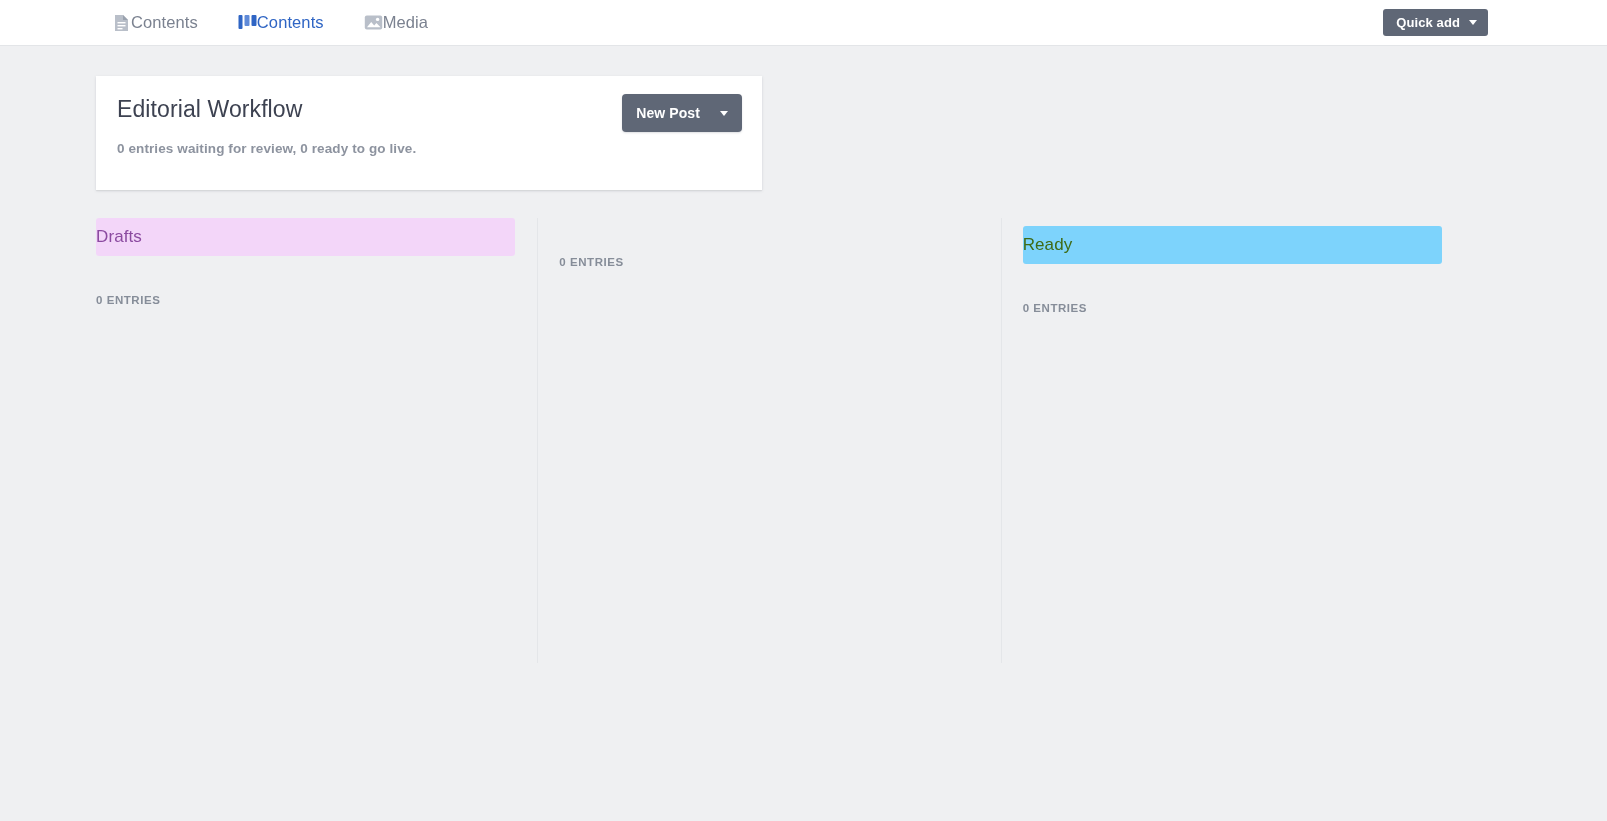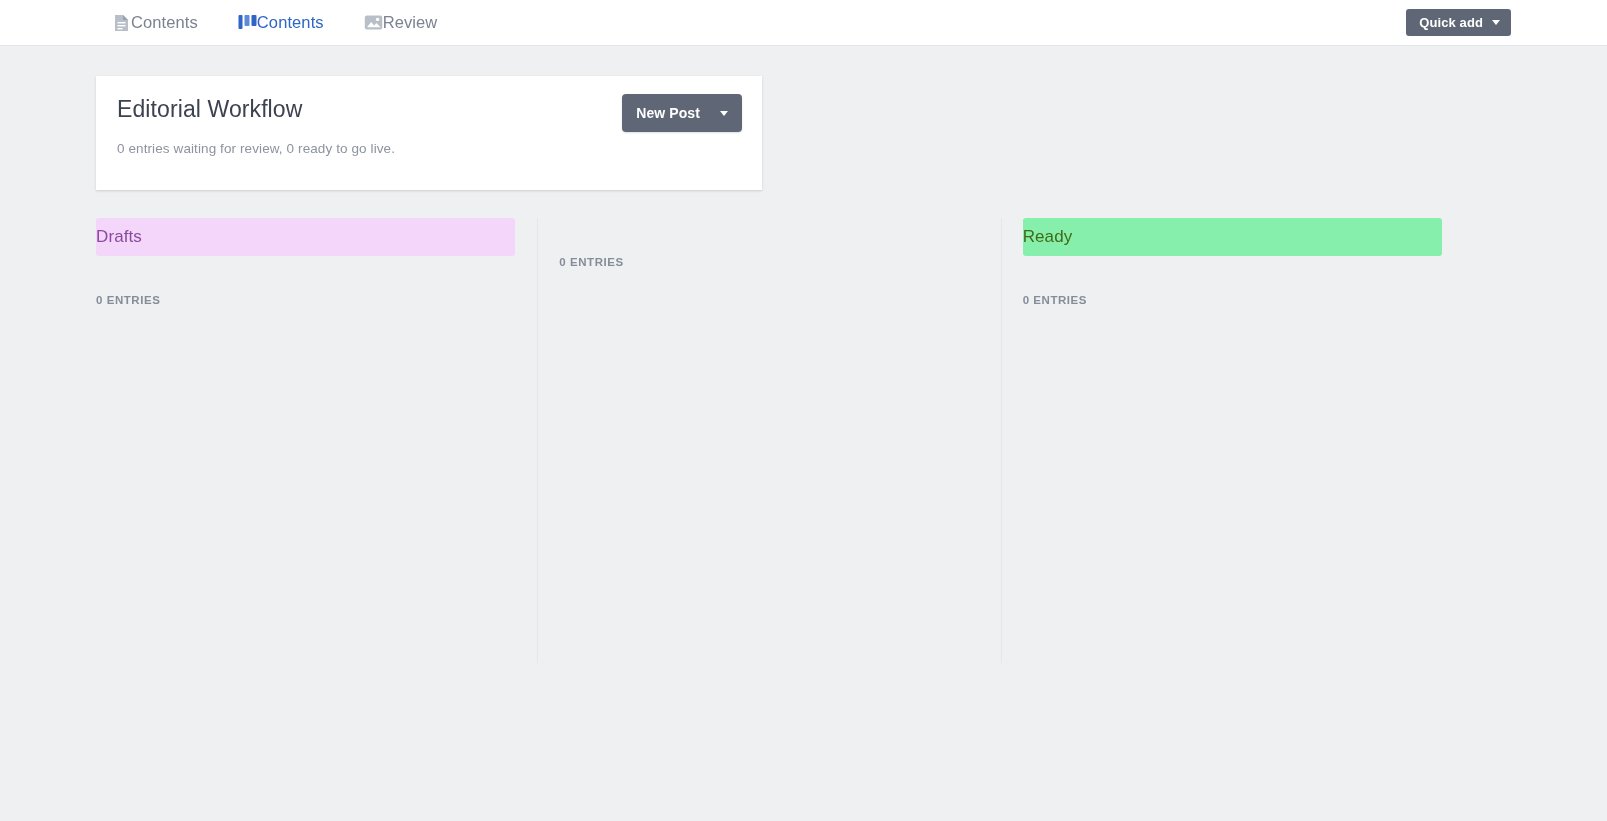--- a/index.html
+++ b/index.html
@@ -52,21 +52,21 @@
     font-weight: bold;
     letter-spacing: .1px;
     border: 0;
     border-radius: 3px;
     padding: 7px 11px 7px 13px;
     display: flex;
     align-items: center;
     gap: 9px;
     cursor: pointer;
     line-height: 1;
-    margin-right: 70px;
+    margin-right: 93px;
   }
   .caret-down {
     width: 0; height: 0;
     border-left: 4.5px solid transparent;
     border-right: 4.5px solid transparent;
     border-top: 5px solid currentColor;
     display: block;
   }
 
   
@@ -87,20 +87,21 @@
     color: #3d4251;
     letter-spacing: .1px;
   }
   .card-sub {
     position: absolute;
     left: 21px;
     top: 65px;
     font-size: 13.5px;
     color: #8d939f;
     letter-spacing: .1px;
+    font-weight: bold;
   }
   .new-post {
     position: absolute;
     right: 20px;
     top: 18px;
     background: #5f6776;
     color: #ffffff;
     border: 0;
     border-radius: 4px;
     font-size: 14px;
@@ -183,21 +184,21 @@
     </div>
 
     <div class="nav-item">
       <span class="nav-icon">
         <svg width="19" height="17" viewBox="0 0 19 17" aria-hidden="true">
           <rect x="0.8" y="1.5" width="17.4" height="14" rx="2" fill="#b9bfc9"></rect>
           <path d="M3 13.2l4.2-5.2 3 3.6 2.2-2.6 4.2 4.2z" fill="#ffffff"></path>
           <circle cx="13.6" cy="5.4" r="1.7" fill="#ffffff"></circle>
         </svg>
       </span>
-      <span class="nav-label">Review</span>
+      <span class="nav-label">Media</span>
     </div>
 
   </div>
 
   <button class="quick-add">
     <span>Quick add</span>
     <span class="caret-down"></span>
   </button>
 </div>
 
@@ -219,20 +220,20 @@
     <div class="col-count">0 ENTRIES</div>
     <div class="col-body"></div>
   </div>
 
   <div class="column">
     <div class="col-count">0 ENTRIES</div>
     <div class="col-body"></div>
   </div>
 
   <div class="column">
-    <div class="col-header" style="background:#86efac;color:#3f6b16;">
+    <div class="col-header" style="background:#7dd3fc;color:#3f6b16;margin-top:8px;">
       <span>Ready</span>
     </div>
     <div class="col-count">0 ENTRIES</div>
     <div class="col-body"></div>
   </div>
 
 </div>
 
 </body></html>

